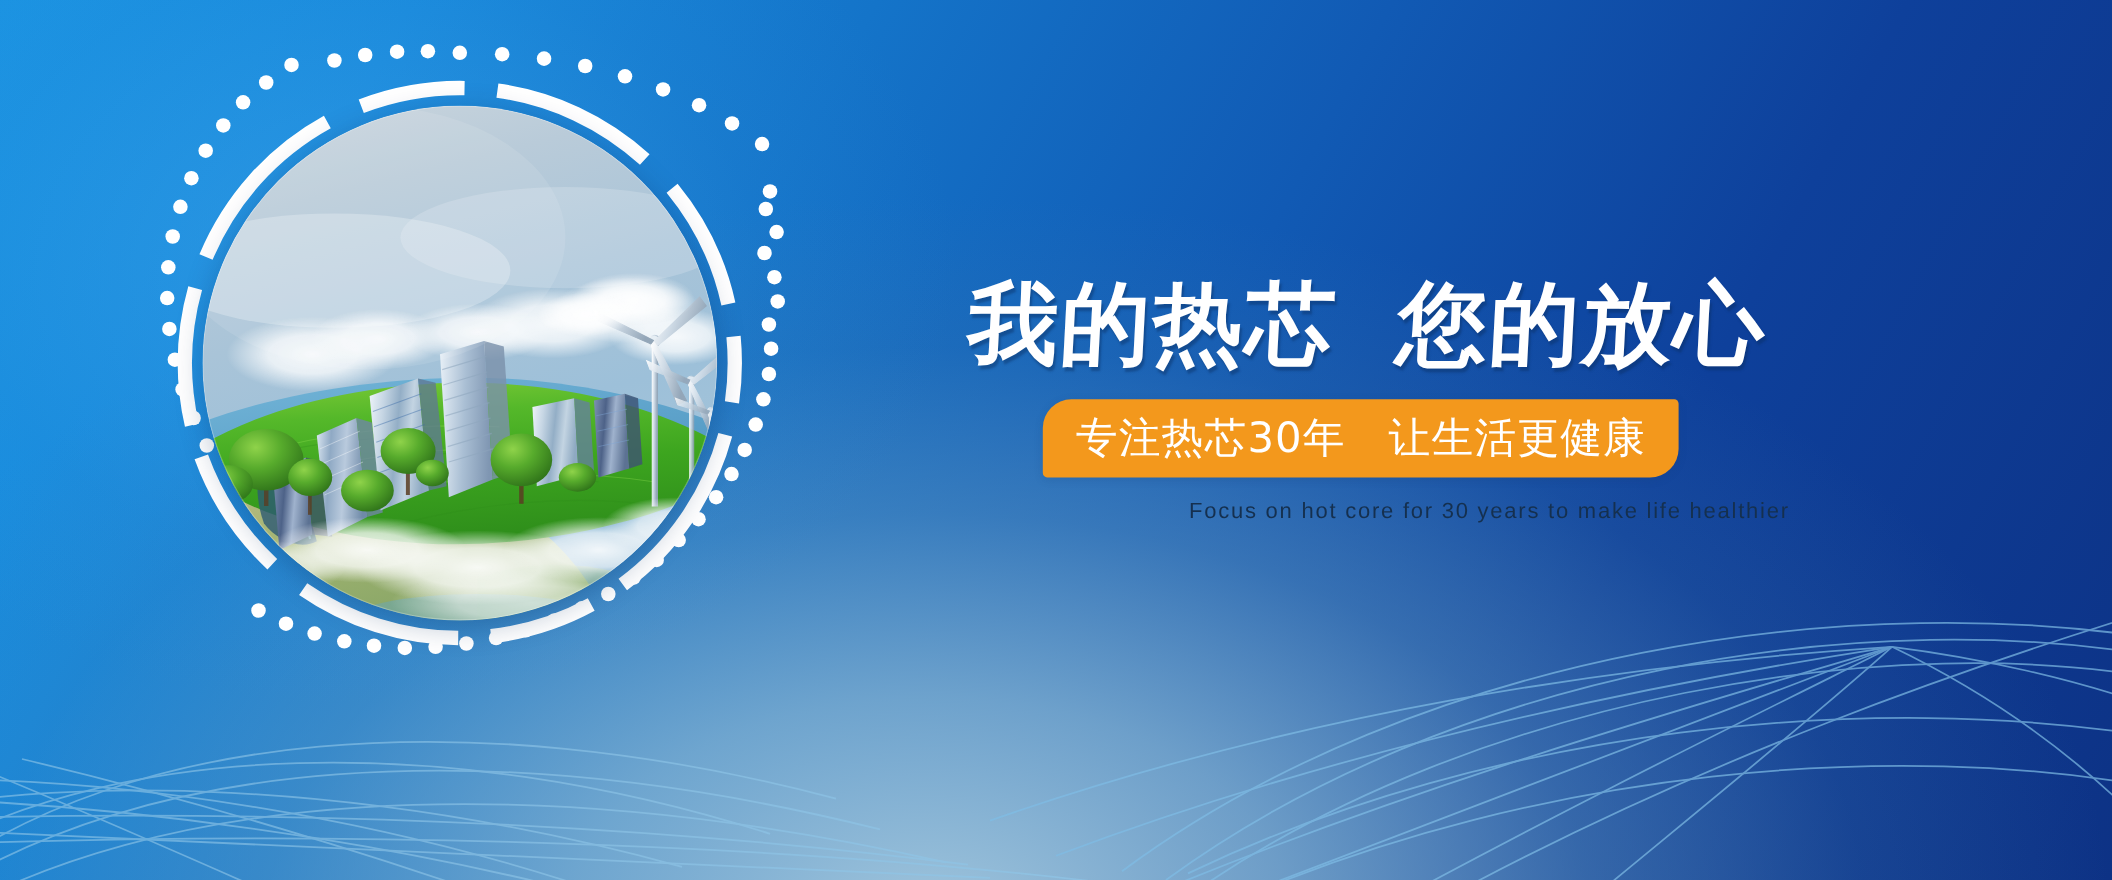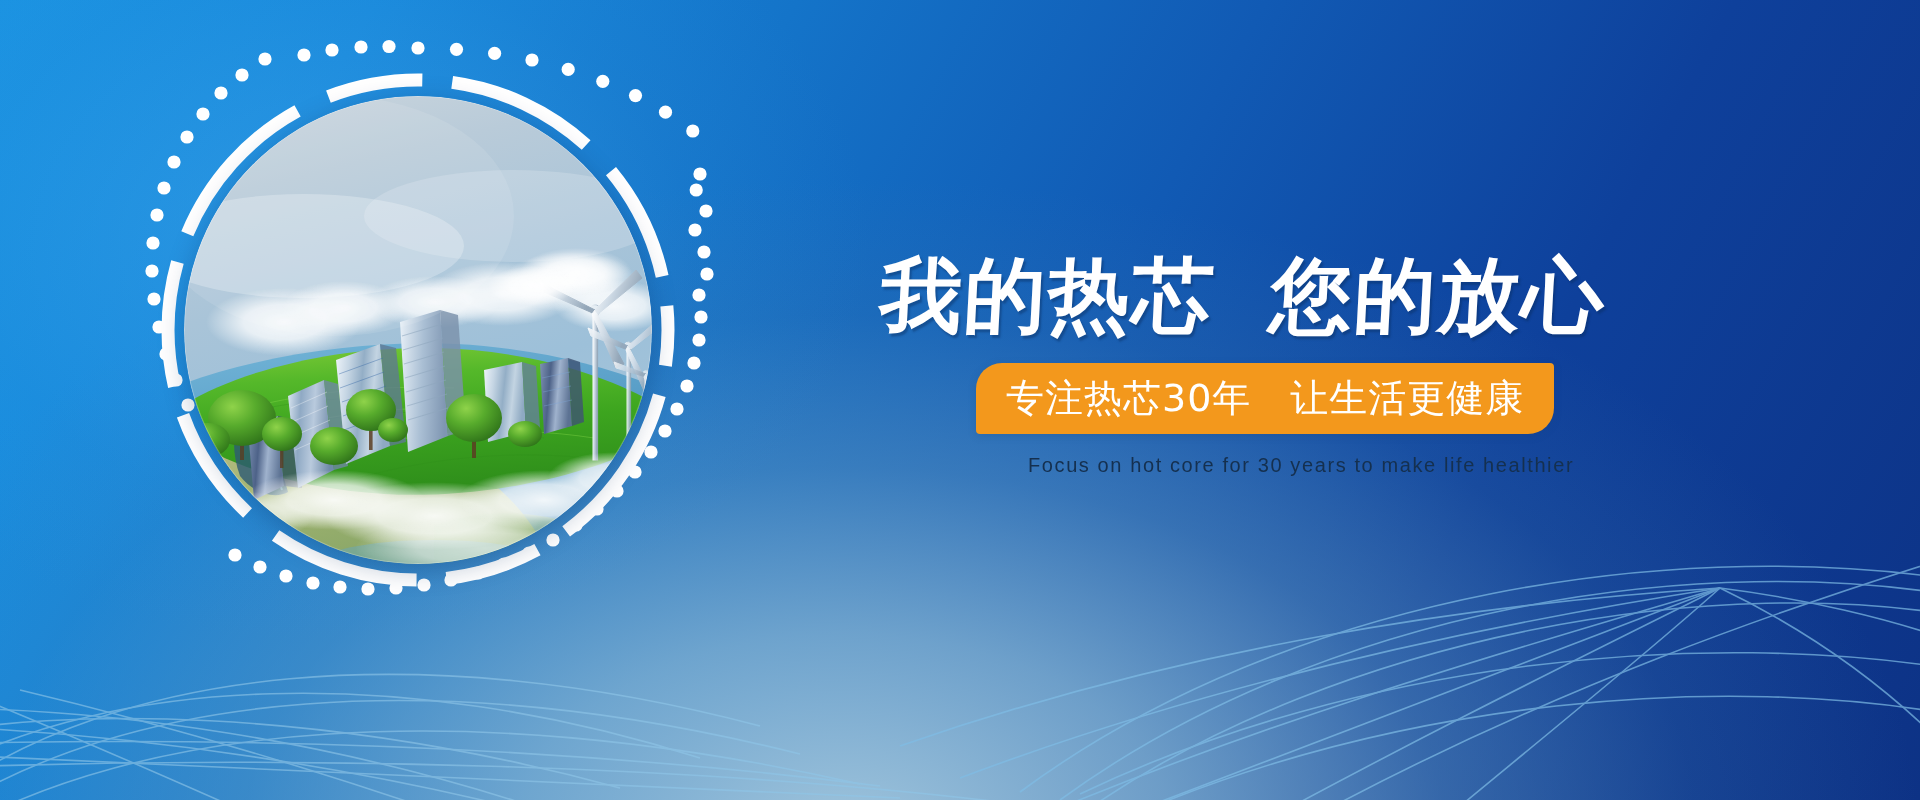--- a/index.html
+++ b/index.html
@@ -80,21 +80,21 @@
     font-size:82px;
     font-weight:bold;
     line-height:1;
     letter-spacing:2px;
     text-shadow:2px 3px 2px rgba(10,45,95,0.42);
     font-family:"DejaVu Sans","Liberation Sans",sans-serif;
     transform:skewX(-3deg);
   }
   .headline .seg2{ margin-left:54px; }
 
-  .badge-wrap{ margin-top:26px; margin-left:96px; }
+  .badge-wrap{ margin-top:26px; margin-left:68px; }
   .badge{
     display:inline-block;
     background:#f3981c;
     color:#ffffff;
     font-size:38px;
     line-height:1;
     padding:16px 30px 17px 30px;
     border-radius:26px 4px 26px 4px;
     white-space:nowrap;
     letter-spacing:1px;
@@ -102,20 +102,21 @@
     box-shadow:0 2px 8px rgba(20,60,110,0.18);
   }
   .subtitle{
     margin-top:20px;
     margin-left:148px;
     color:#15304f;
     font-size:20px;
     letter-spacing:1.6px;
     white-space:nowrap;
     font-family:"Liberation Sans",sans-serif;
+    text-align:center;
   }
 </style>
 </head>
 <body>
 
 <div id="banner">
 
   <div class="bg-base"></div>
   <div class="bg-glow"></div>
   <div class="bg-glow2"></div>

